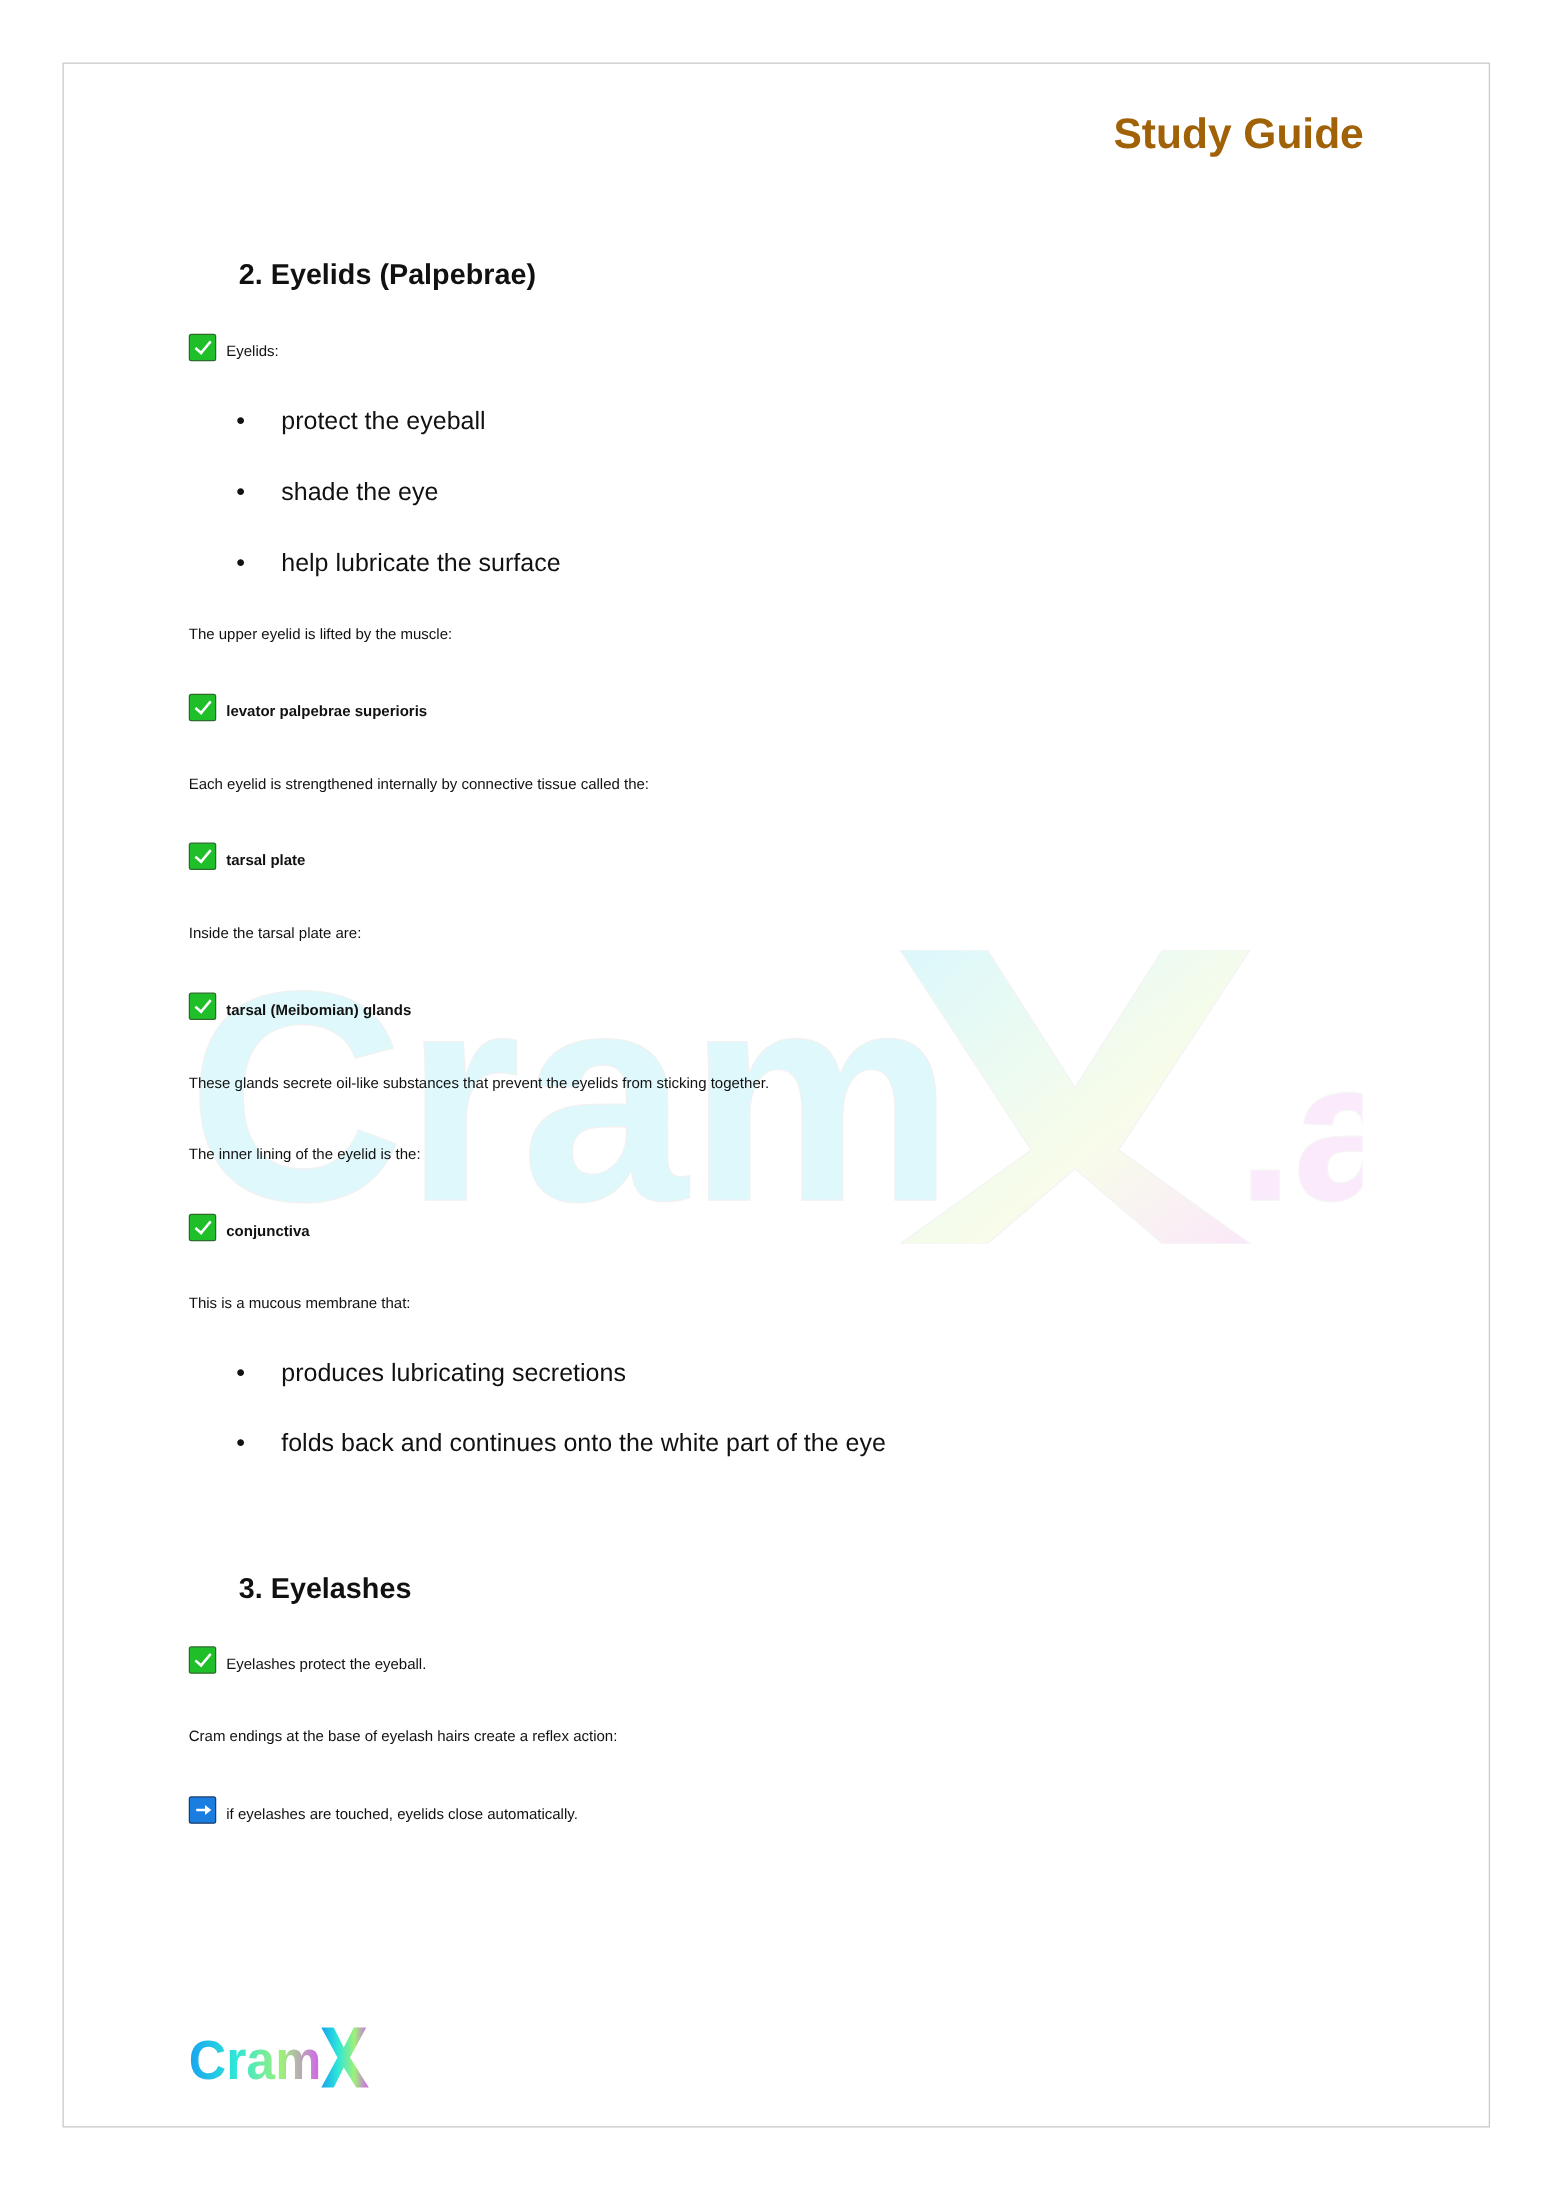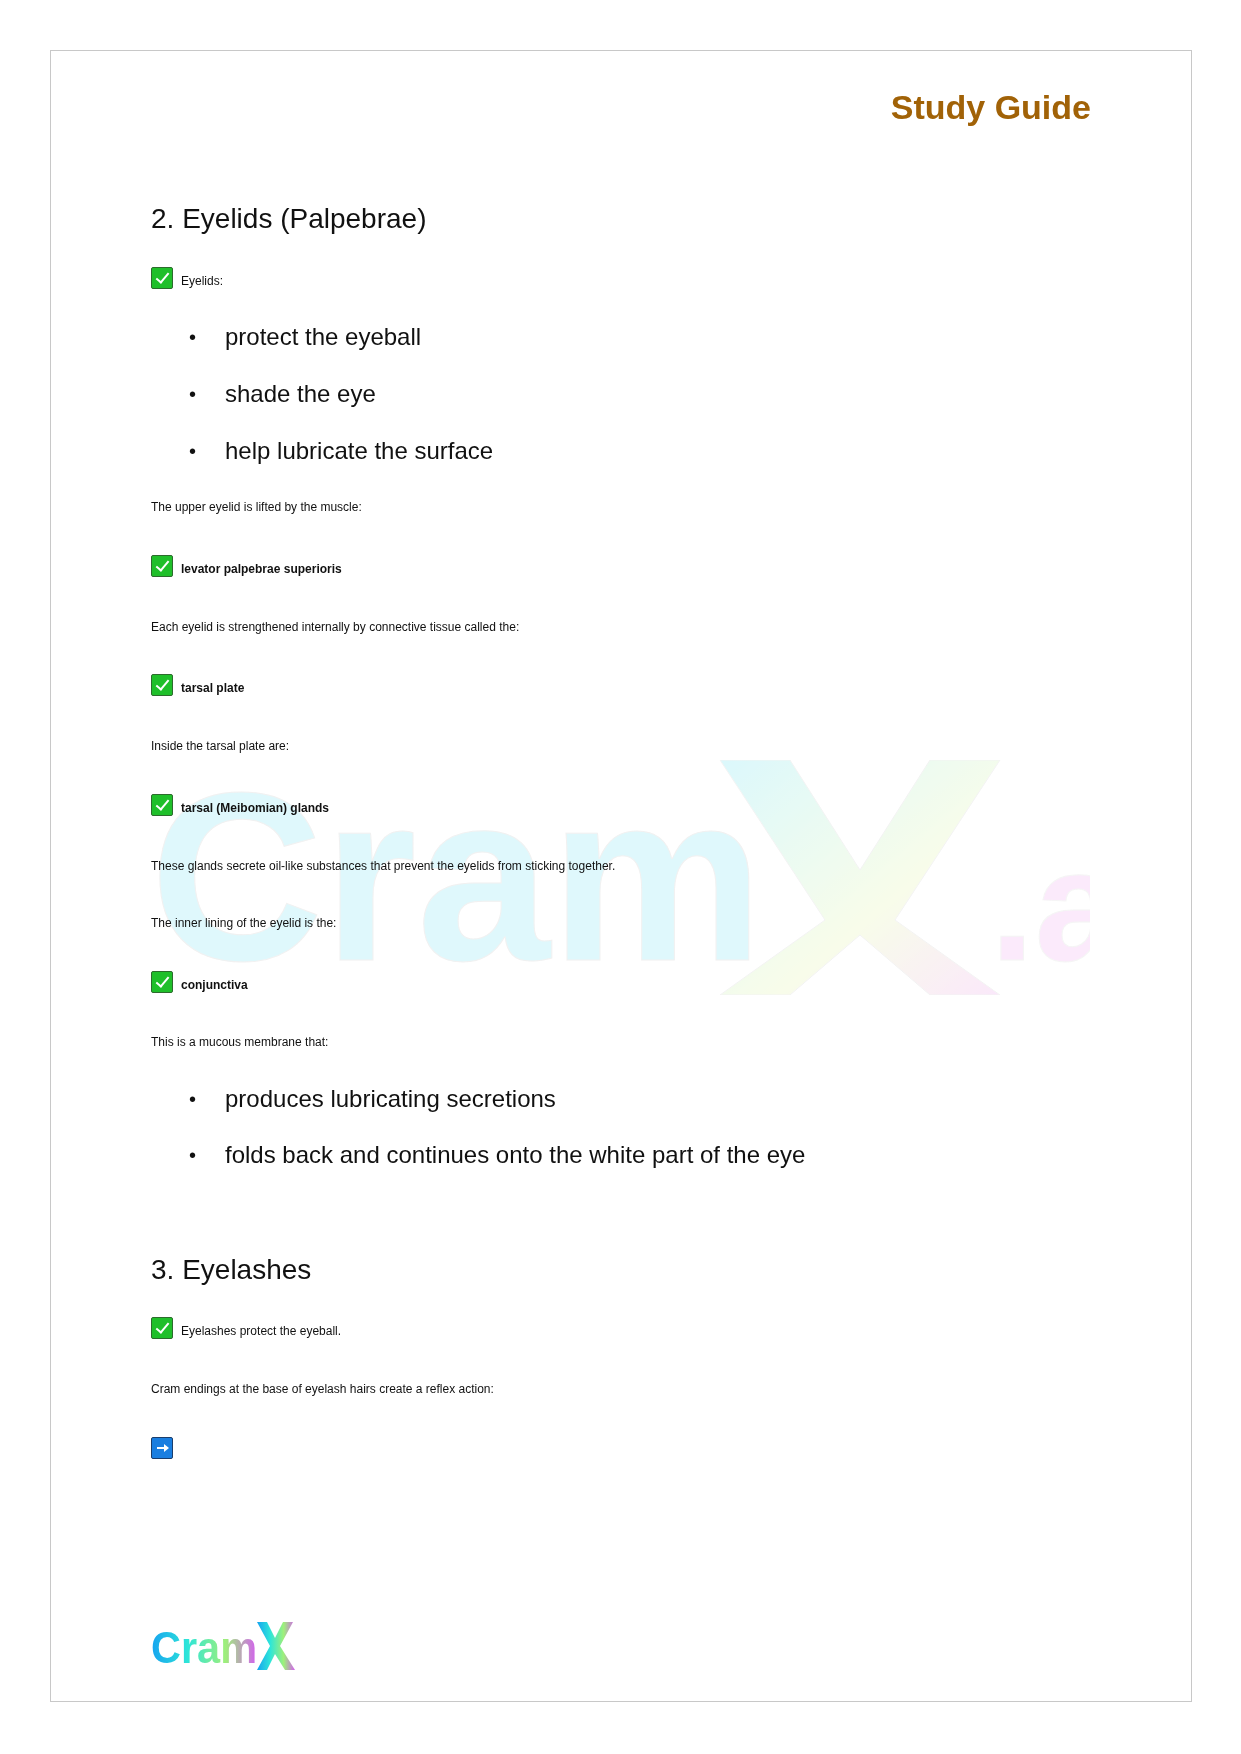--- a/index.html
+++ b/index.html
@@ -5,32 +5,32 @@
   html, body { margin: 0; padding: 0; background: #ffffff; }
   body { width: 1241px; height: 1754px; position: relative; overflow: hidden;
          font-family: "Liberation Sans", sans-serif; color: #111111; }
   .page { position: absolute; left: 50px; top: 50px; width: 1142px; height: 1652px;
           border: 1px solid #c8c8c8; box-sizing: border-box; background: #fff; }
   .title { position: absolute; right: 150px; top: 88px; font-size: 34px; font-weight: bold;
            color: #a16207; white-space: nowrap; }
   .line { position: absolute; left: 151px; font-size: 12px; white-space: nowrap; line-height: 24px;
           z-index: 2; }
   .line.bold { font-weight: bold; text-align: center; }
-  .heading { font-weight: normal; font-size: 28px; }
+  .heading { font-weight: bold; font-size: 23px; margin-left: 40px; }
   .ico { display: inline-block; width: 22px; height: 22px; box-sizing: border-box;
          vertical-align: -4px; margin-right: 8px; position: relative; border-radius: 2px; }
   .ico.check { background: #1fbf2a; border: 1px solid #2d6b2d; }
   .ico.check::after { content: ""; position: absolute; left: 7px; top: 2px; width: 5px; height: 11px;
          border-right: 2px solid #fff; border-bottom: 2px solid #fff; transform: rotate(40deg); }
   .ico.arrow { background: #1a7ee0; border: 1px solid #1b3d6b; }
   .ico.arrow::before { content: ""; position: absolute; left: 5px; top: 9px; width: 10px; height: 2px; background: #fff; }
   .ico.arrow::after { content: ""; position: absolute; left: 12px; top: 6px; width: 0; height: 0;
          border-left: 5px solid #fff; border-top: 4px solid transparent; border-bottom: 4px solid transparent; }
   .bullet { position: absolute; left: 189px; font-size: 20px; line-height: 24px; z-index: 2; }
-  .btext { position: absolute; left: 225px; font-size: 24px; line-height: 24px; white-space: nowrap; z-index: 2; }
+  .btext { position: absolute; left: 225px; font-size: 20px; line-height: 24px; white-space: nowrap; z-index: 2; }
   .watermark { position: absolute; left: 150px; top: 760px; width: 940px; height: 235px; z-index: 1;
                pointer-events: none; opacity: 0.55; }
   .logo { position: absolute; left: 151px; top: 1618px; z-index: 2; }
 </style>
 </head>
 <body>
 
 <div class="page"></div>
 
 <div class="title">Study Guide</div>
@@ -96,21 +96,21 @@
 
 <div class="line heading" style="top:1258px">3. Eyelashes</div>
 
 <div class="line" style="top:1317px">
   <span class="ico check"></span><span>Eyelashes protect the eyeball.</span>
 </div>
 
 <div class="line" style="top:1377px">Cram endings at the base of eyelash hairs create a reflex action:</div>
 
 <div class="line" style="top:1437px">
-  <span class="ico arrow"></span>
+  <span class="ico arrow"></span><span>if eyelashes are touched, eyelids close automatically.</span>
 </div>
 
 <svg class="logo" width="150" height="56" viewBox="0 0 150 56">
   <defs>
     <linearGradient id="lg" x1="0" y1="0" x2="1" y2="0">
       <stop offset="0" stop-color="#16a3f0"></stop>
       <stop offset="0.35" stop-color="#2ee6d8"></stop>
       <stop offset="0.7" stop-color="#9ef07a"></stop>
       <stop offset="1" stop-color="#d45ef0"></stop>
     </linearGradient>

